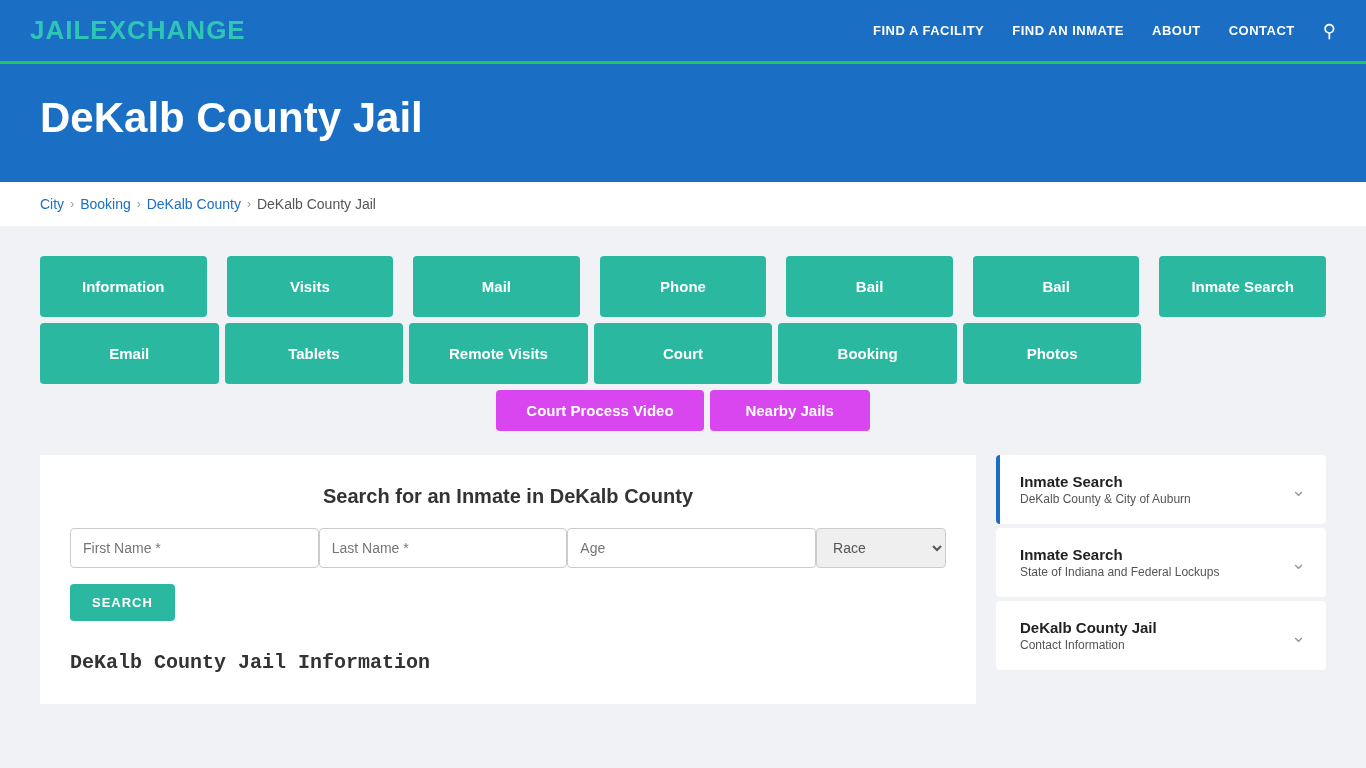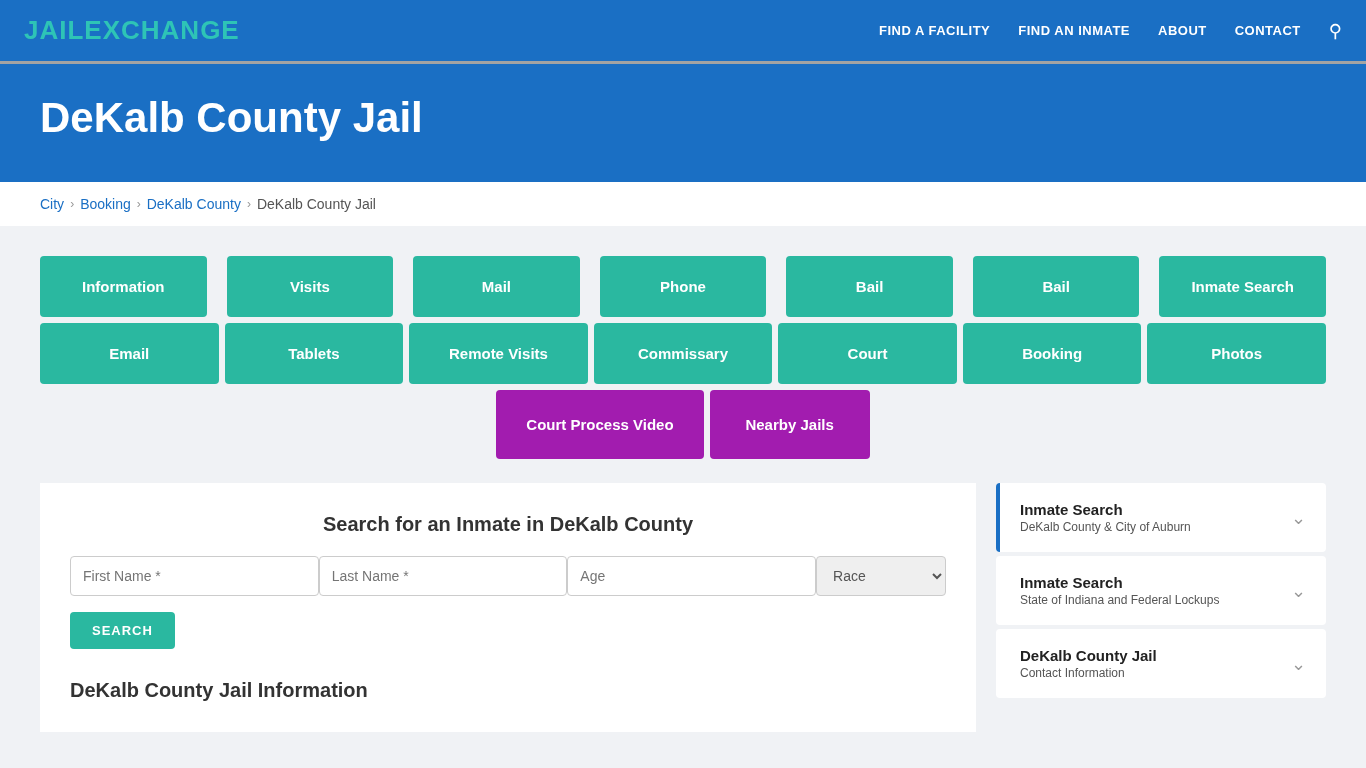--- a/index.html
+++ b/index.html
@@ -4,23 +4,23 @@
   <style>
     * { margin: 0; padding: 0; box-sizing: border-box; }
     body { font-family: Arial, sans-serif; background: #f0f2f5; color: #333; font-size: 14px; }
 
     
     nav {
       background: #1a6fc4;
       display: flex;
       align-items: center;
       justify-content: space-between;
-      padding: 0 24px;
+      padding: 0 30px;
       height: 64px;
-      border-bottom: 3px solid #a3a3a3;
+      border-bottom: 3px solid #22c55e;
     }
     .logo {
       font-size: 26px;
       font-weight: 900;
       color: #fff;
       letter-spacing: 1px;
     }
     .logo span { color: #2ec4b6; }
     .nav-links {
       display: flex;
@@ -103,25 +103,25 @@
       border: none;
       border-radius: 4px;
       padding: 22px 10px;
       font-size: 15px;
       font-weight: 600;
       cursor: pointer;
       text-align: center;
       transition: background 0.2s;
     }
     .grid-btn-wide {
-      background: #a21caf;
+      background: #d946ef;
       color: #fff;
       border: none;
       border-radius: 4px;
-      padding: 26px 30px;
+      padding: 12px 30px;
       font-size: 15px;
       font-weight: 600;
       cursor: pointer;
       min-width: 160px;
     }
 
     
     .content-area {
       display: flex;
       gap: 20px;
@@ -164,20 +164,21 @@
       font-weight: 700;
       letter-spacing: 1px;
       cursor: pointer;
       text-transform: uppercase;
     }
 
     .left-panel h3 {
       font-size: 20px;
       font-weight: 700;
       margin-top: 30px;
+      font-family: Liberation Mono, monospace;
     }
 
     
     .right-panel {
       width: 330px;
     }
     .sidebar-card {
       background: #fff;
       border-radius: 4px;
       margin-bottom: 4px;
@@ -243,21 +244,20 @@
     <button class="grid-btn">Phone</button>
     <button class="grid-btn">Bail</button>
     <button class="grid-btn">Bail</button>
     <button class="grid-btn">Inmate Search</button>
   </div>
 
   <div class="grid-buttons-row2">
     <button class="grid-btn">Email</button>
     <button class="grid-btn">Tablets</button>
     <button class="grid-btn">Remote Visits</button>
-    <button class="grid-btn">Commissary</button>
     <button class="grid-btn">Court</button>
     <button class="grid-btn">Booking</button>
     <button class="grid-btn">Photos</button>
   </div>
 
   <div class="grid-buttons-row3">
     <button class="grid-btn grid-btn-wide">Court Process Video</button>
     <button class="grid-btn grid-btn-wide">Nearby Jails</button>
   </div>
 

